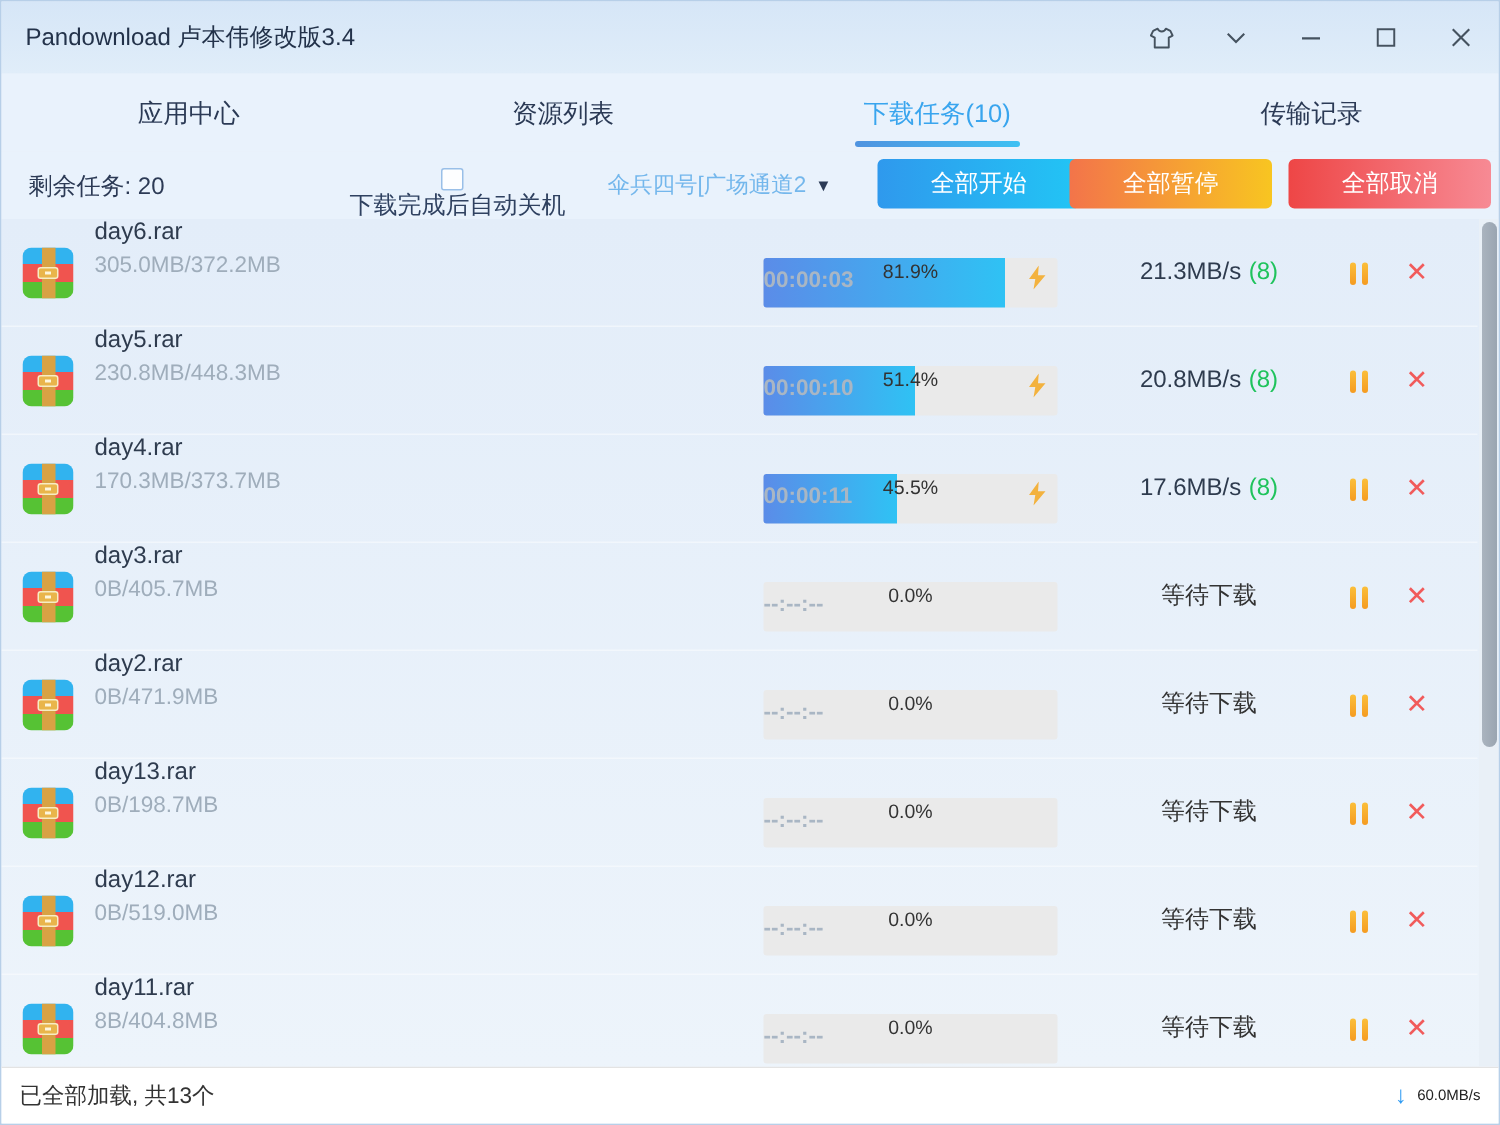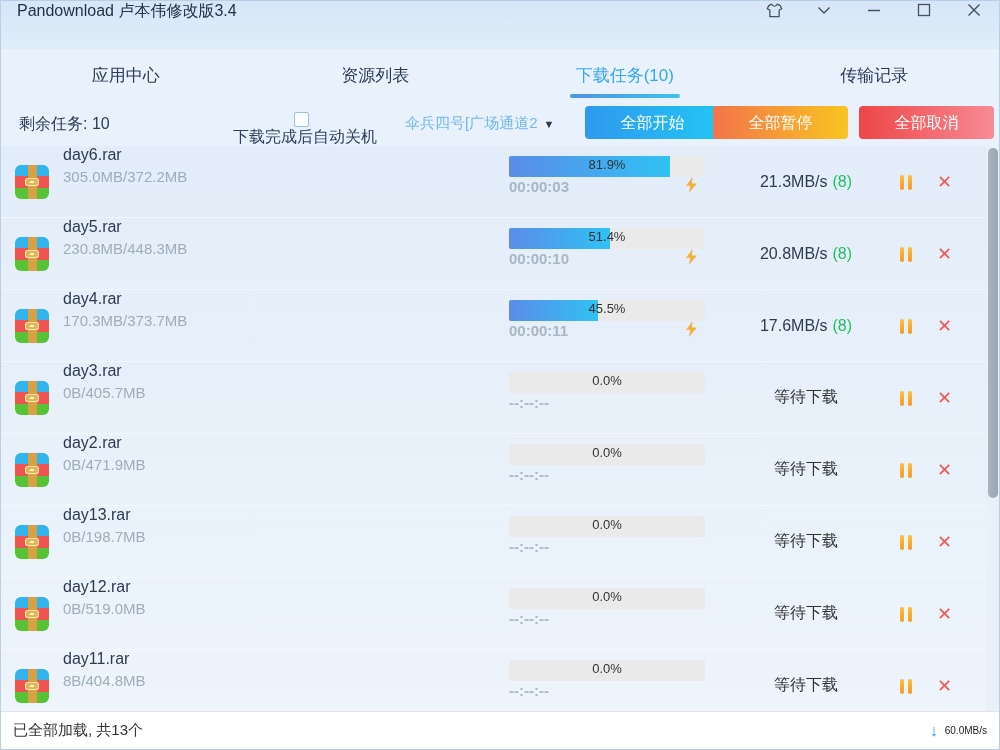--- a/index.html
+++ b/index.html
@@ -7,21 +7,21 @@
   body { font-family:"Liberation Sans","DejaVu Sans",sans-serif; }
 
   .window {
     width:1000px; height:750px; display:flex; flex-direction:column;
     background:#e6effa; border:1px solid #b7cfe8;
   }
 
   
   .titlebar {
     flex:0 0 48px; background:linear-gradient(#d6e6f7,#e0edf9);
-    display:flex; align-items:flex-start; padding:0 16px;
+    display:flex; align-items:center; padding:0 16px;
   }
   .title { font-size:16px; color:#23324a; }
   .win-controls { margin-left:auto; display:flex; align-items:center; gap:32px; }
   .win-btn { width:18px; height:18px; display:flex; align-items:center; justify-content:center; cursor:default; }
   .win-btn svg { display:block; }
 
   
   .tabbar { flex:0 0 52px; background:#e9f2fc; display:flex; }
   .tab {
     flex:1; display:flex; align-items:center; justify-content:center;
@@ -72,21 +72,21 @@
   .buckle {
     position:absolute; left:10px; top:13px; width:14px; height:8px;
     background:#e9b54b; border:1.5px solid #f7ecc4; border-radius:2px;
   }
   .buckle::after { content:""; position:absolute; left:3.5px; top:1.5px; width:4px; height:2px; background:#fdf6dd; }
 
   .file-text { position:absolute; left:62px; top:0; }
   .file-name { font-size:16px; color:#2e3b4e; }
   .file-size { font-size:15px; color:#9fadbb; margin-top:4px; }
 
-  .progress { position:absolute; left:508px; top:10px; width:196px; height:21px;
+  .progress { position:absolute; left:508px; top:26px; width:196px; height:33px;
               background:#eaeaea; border-radius:2px; }
   .progress-fill { height:100%; border-radius:2px 0 0 2px;
                    background:linear-gradient(90deg,#5b8ce8,#2fc2f4); }
   .progress-label { position:absolute; top:0; left:0; right:0; text-align:center;
                     font-size:13px; line-height:17px; color:#333; }
   .time { position:absolute; left:508px; top:32px; font-size:15px; color:#a9b6c4;font-weight:bold; }
   .bolt { position:absolute; left:684px; top:31px; }
 
   .speed-cell { position:absolute; left:735px; top:0; width:140px; height:100%;
                 display:flex; align-items:center; justify-content:center; }
@@ -150,21 +150,21 @@
   </div>
 
   <div class="tabbar">
     <div class="tab">应用中心</div>
     <div class="tab">资源列表</div>
     <div class="tab active">下载任务(10)</div>
     <div class="tab">传输记录</div>
   </div>
 
   <div class="toolbar">
-    <div class="remaining">剩余任务: 10</div>
+    <div class="remaining">剩余任务: 20</div>
     <div class="shutdown-group">
       <span class="checkbox"></span>
       <span class="shutdown-label">下载完成后自动关机</span>
     </div>
     <div class="channel-group">
       <span class="channel-label">伞兵四号[广场通道2</span>
       <span class="channel-caret">▼</span>
     </div>
     <button class="tb-btn btn-start">全部开始</button>
     <button class="tb-btn btn-pause">全部暂停</button>

